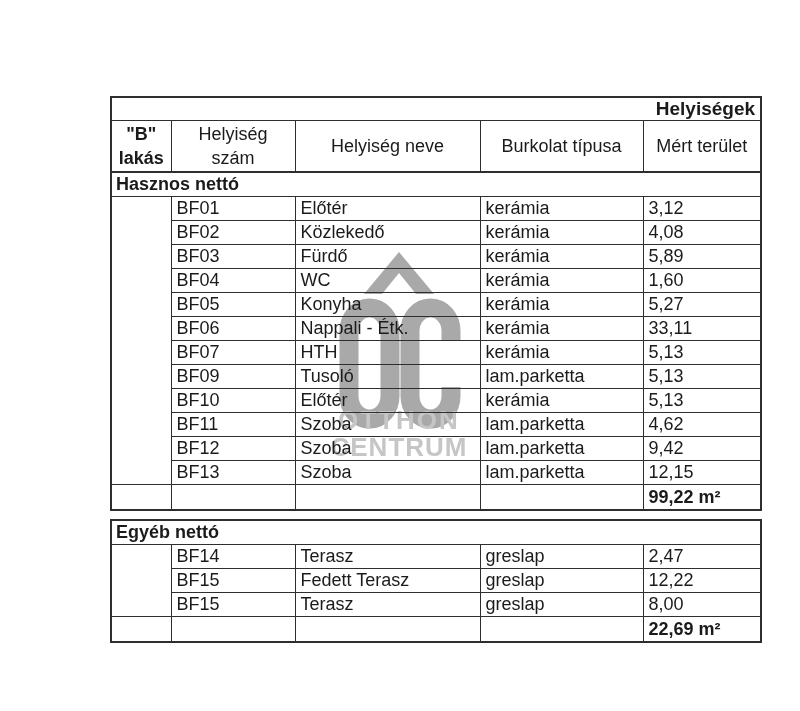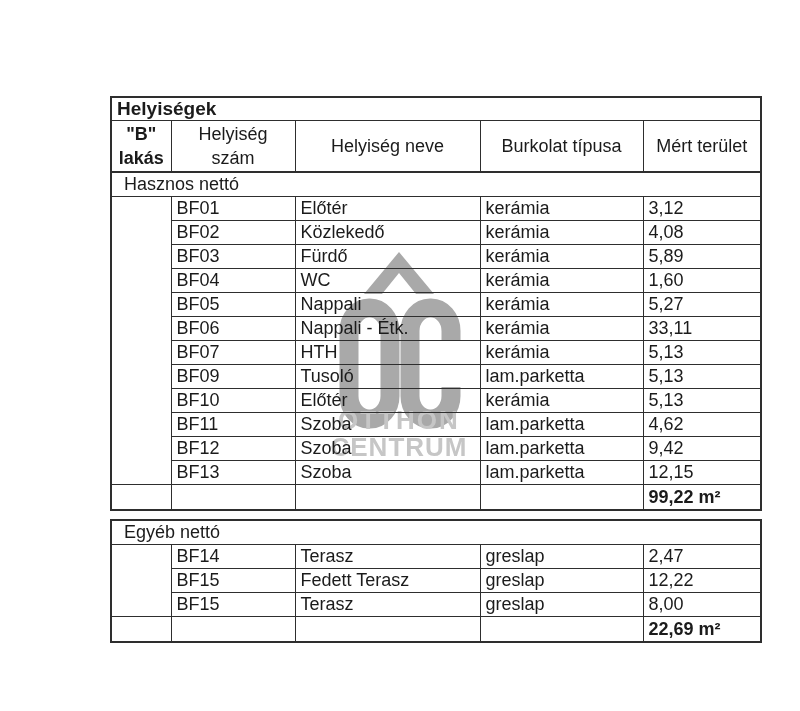--- a/index.html
+++ b/index.html
@@ -47,33 +47,33 @@
     font-size: 18px;
     line-height: 1.15;
     vertical-align: middle;
     white-space: nowrap;
     overflow: hidden;
     background: transparent;
   }
   tr.title-row td {
     font-weight: bold;
     font-size: 19px;
-    text-align: left;
+    text-align: right;
     height: 22px;
   }
   tr.colhead td {
     text-align: center;
     height: 50px;
     border-bottom-width: 2px;
   }
   tr.colhead td .hline { line-height: 24px; }
   td.bold-cell { font-weight: bold; }
   tr.section-row td {
-    font-weight: normal;
-    padding-left: 12px;
+    font-weight: bold;
+    padding-left: 4px;
     height: 23px;
   }
   tr.subtotal-row td, tr.grand-row td { height: 24px; }
   td.subtotal-cell { font-weight: bold; }
   td.grand-cell { font-weight: bold; font-style: italic; }
 </style>
 </head>
 <body>
 
 <div class="sheet">
@@ -140,21 +140,21 @@
         <td>5,89</td>
       </tr>
       <tr>
         <td>BF04</td>
         <td>WC</td>
         <td>kerámia</td>
         <td>1,60</td>
       </tr>
       <tr>
         <td>BF05</td>
-        <td>Nappali</td>
+        <td>Konyha</td>
         <td>kerámia</td>
         <td>5,27</td>
       </tr>
       <tr>
         <td>BF06</td>
         <td>Nappali - Étk.</td>
         <td>kerámia</td>
         <td>33,11</td>
       </tr>
       <tr>

